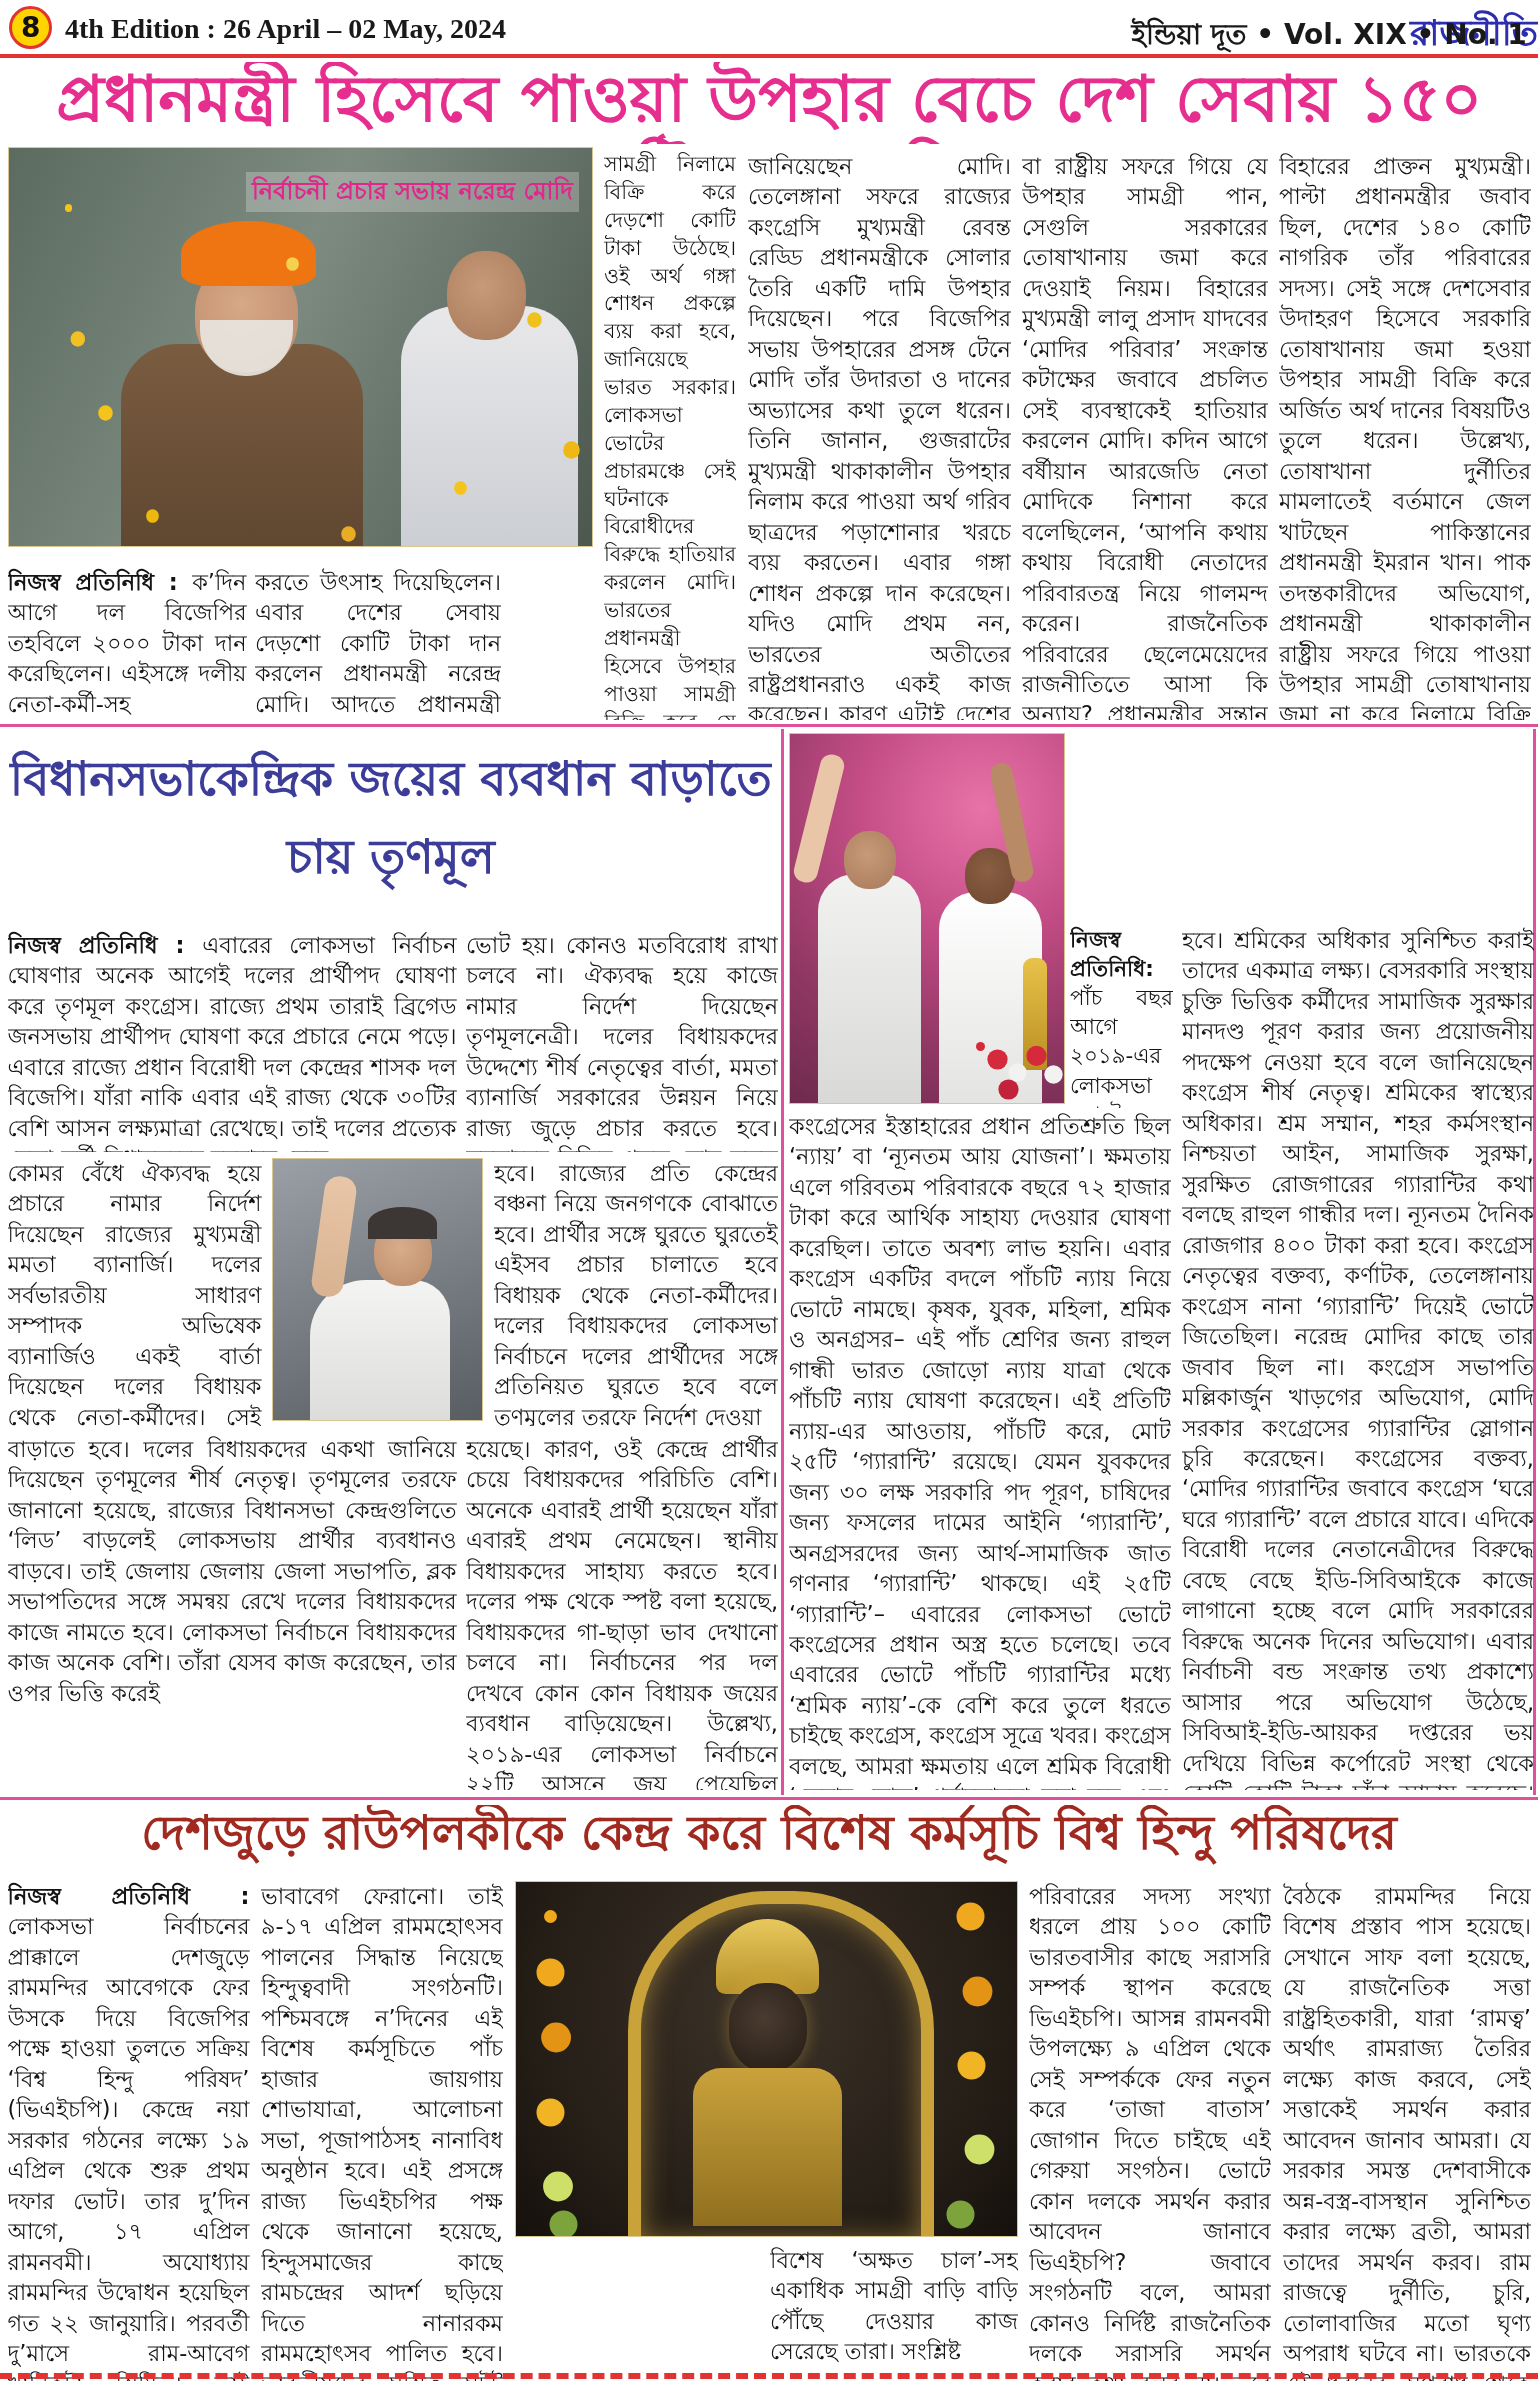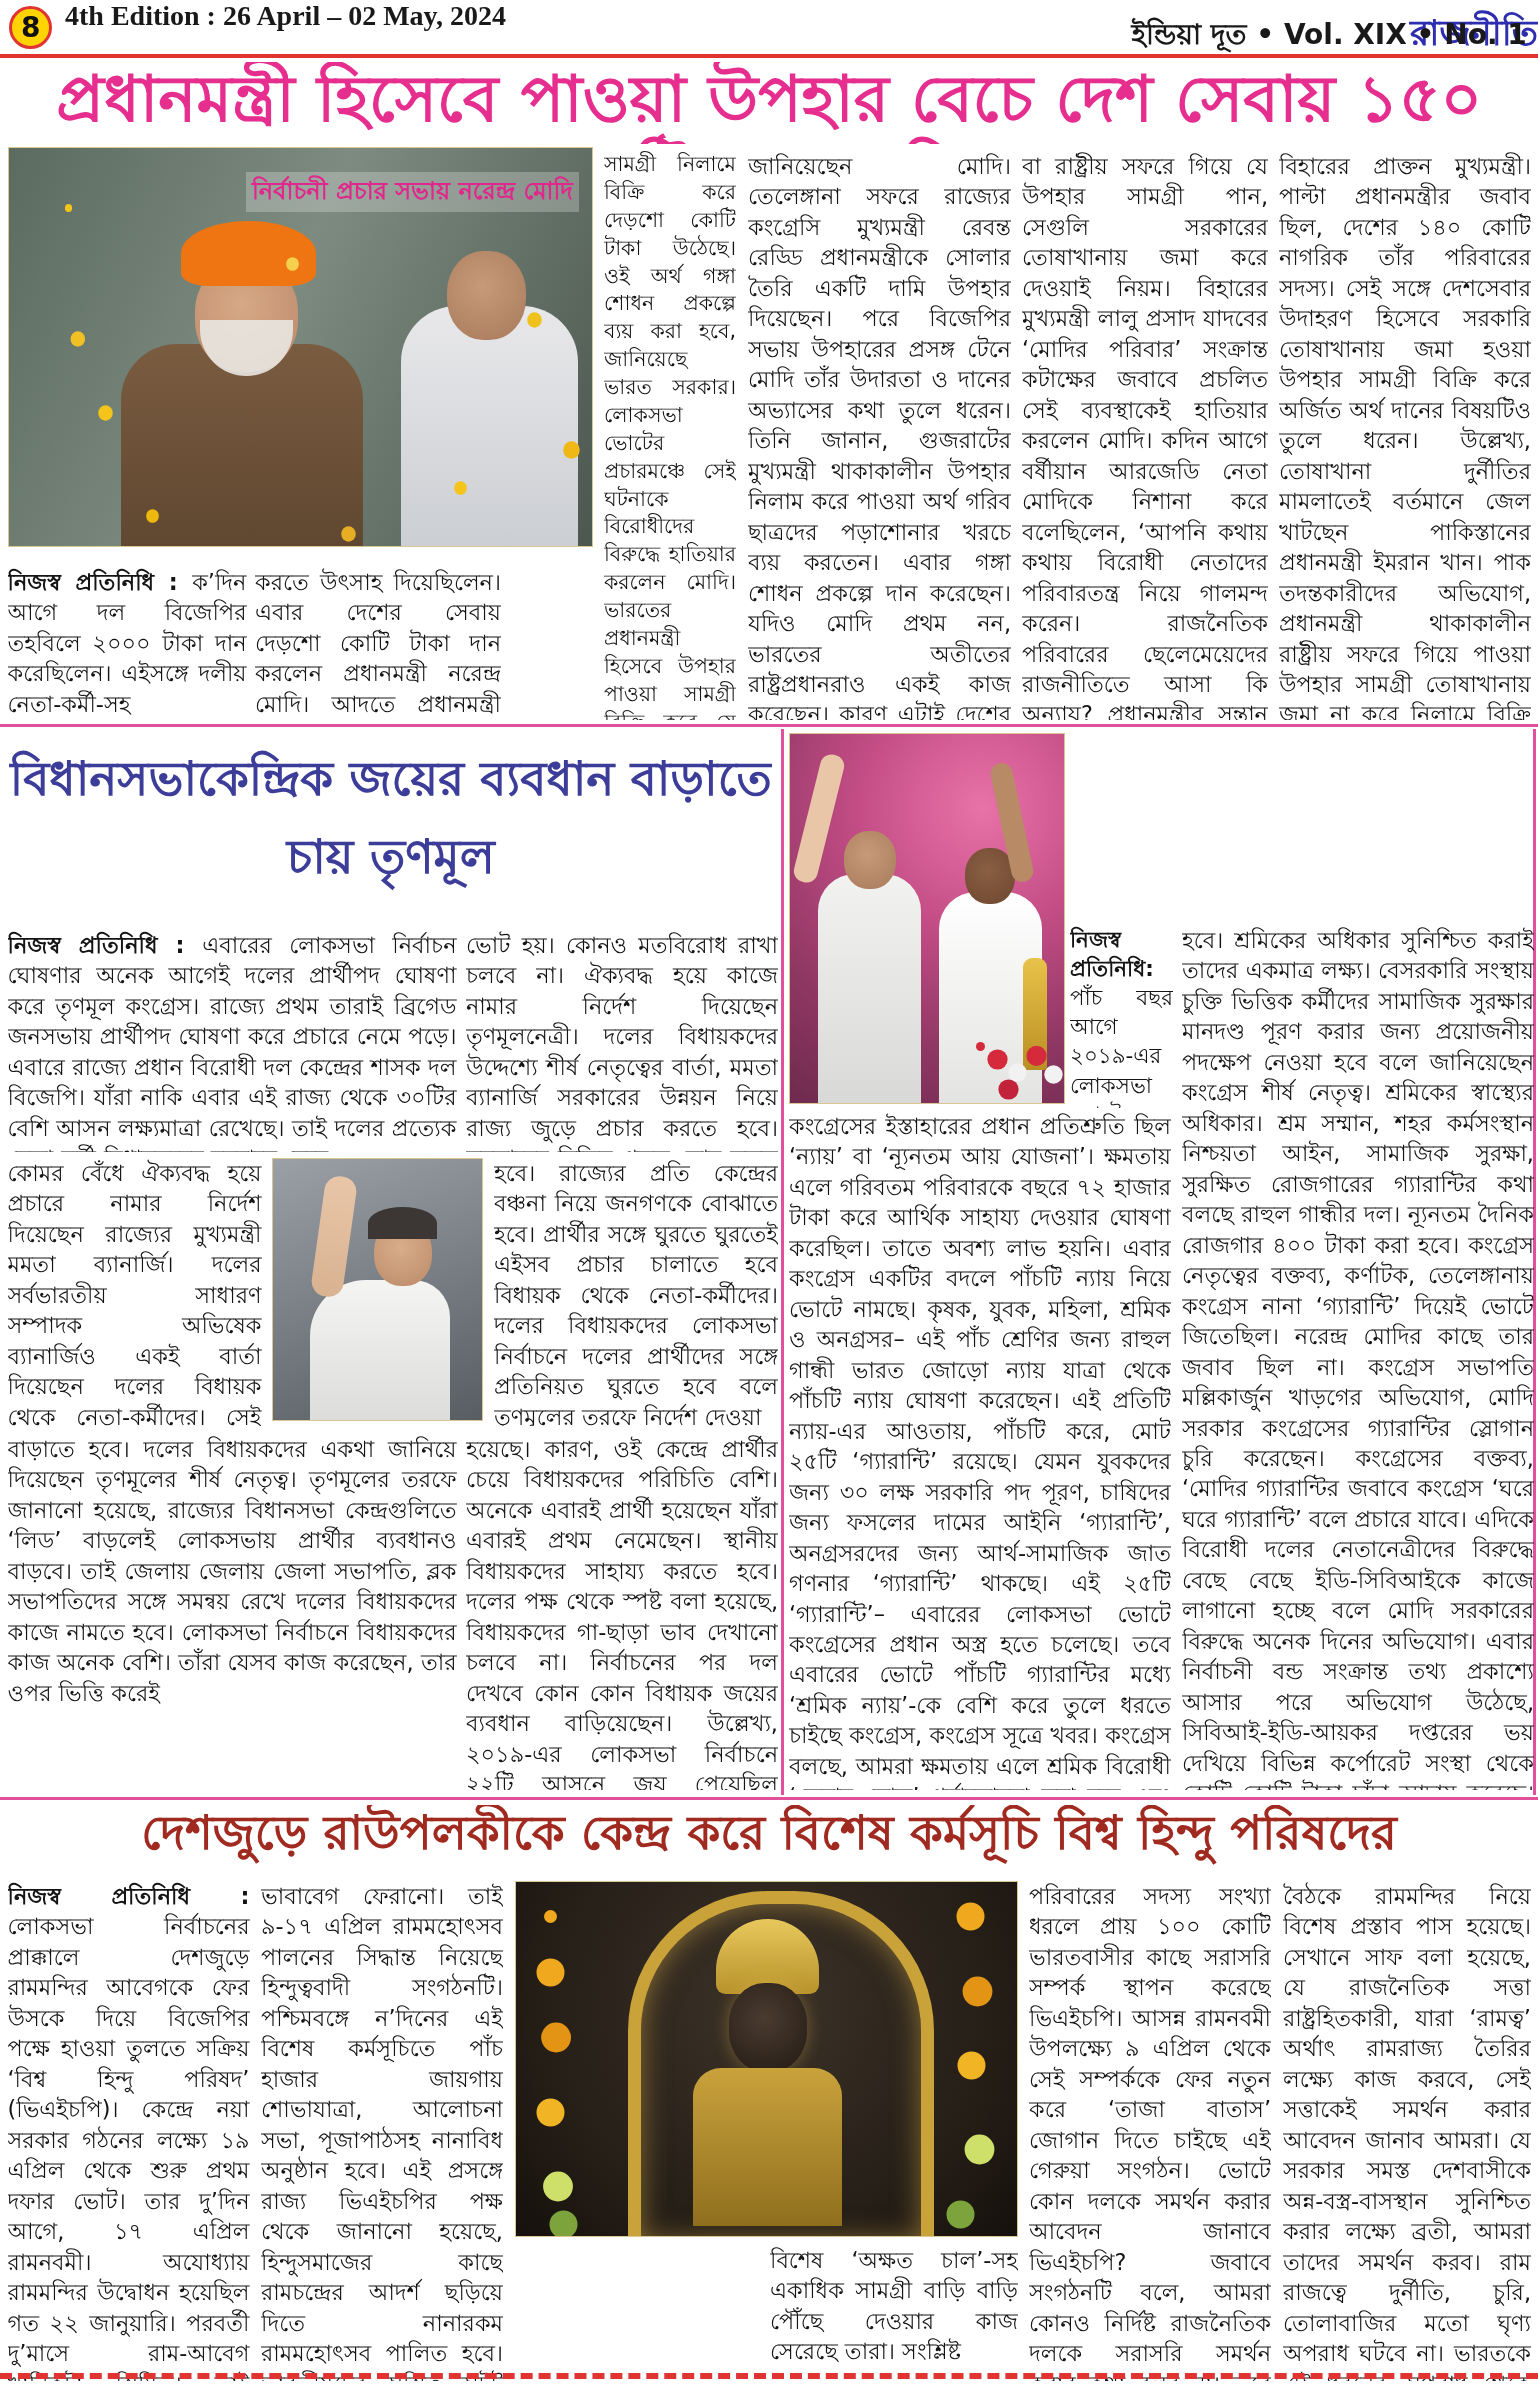--- a/index.html
+++ b/index.html
@@ -17,21 +17,21 @@
 </style>
 </head>
 <body>
 
 <div id="page">
 
   <div class="abs" style="left:9.3px;top:5.6px;width:43px;height:43px;border-radius:50%;background:#ffd400;border:3.7px solid #e23333;
               display:flex;align-items:center;justify-content:center;font-size:28px;font-weight:bold;color:#111;">
     <span>8</span>
   </div>
-  <div class="abs" style="left:65px;top:0;font-family:'Liberation Serif',serif;font-size:28px;font-weight:bold;color:#191919;">4th Edition : 26 April – 02 May, 2024</div>
+  <div class="abs" style="left:65px;top:13px;font-family:'Liberation Serif',serif;font-size:28px;font-weight:bold;color:#191919;">4th Edition : 26 April – 02 May, 2024</div>
   <div class="abs" style="left:0;top:5.6px;width:1538px;text-align:right;font-size:35px;font-weight:bold;color:#2d2db0;">রাজনীতি</div>
   <div class="abs" style="right:11.2px;top:13px;font-size:28px;font-weight:bold;color:#191919;">ইন্ডিয়া দূত • Vol. XIX • No. 1</div>
   <div class="abs" style="left:0;right:0;top:54px;height:3.7px;background:#e23333;"></div>
 
   <div class="abs hl" style="left:3.7px;top:62px;width:1531px;height:82px;font-size:64px;color:#e62e8f;">প্রধানমন্ত্রী হিসেবে পাওয়া উপহার বেচে দেশ সেবায় ১৫০ কোটি দান মোদির</div>
 
   <div class="abs photo" style="left:7.5px;top:147px;width:585px;height:400px;background:linear-gradient(115deg,#5c6b60 0%,#7d8b81 45%,#4c584f 100%);">
     <div class="ph-el" style="left:112px;top:196px;width:242px;height:224px;background:linear-gradient(#7a5c40,#5d452f);border-radius:56px 56px 0 0;"></div>
     <div class="ph-el" style="left:186px;top:112px;width:103px;height:112px;background:radial-gradient(circle at 45% 40%,#d8a986,#b9876a);border-radius:46%;"></div>
     <div class="ph-el" style="left:191px;top:172px;width:93px;height:56px;background:#e9e7e2;border-radius:0 0 47px 47px;opacity:.9;"></div>

